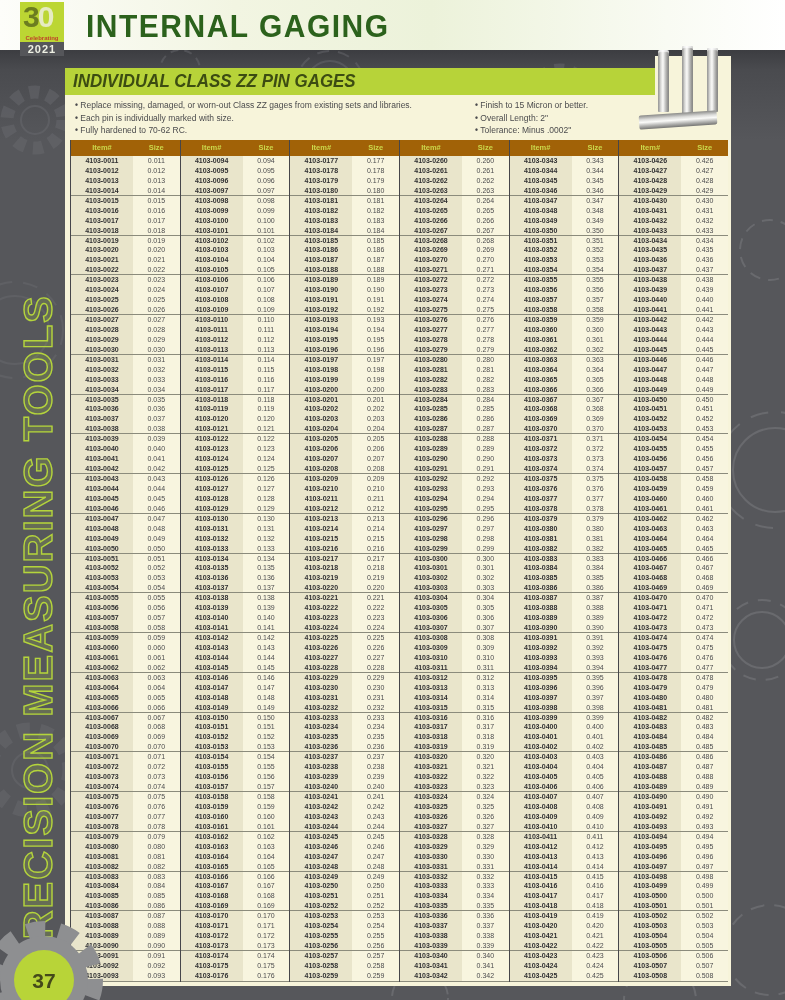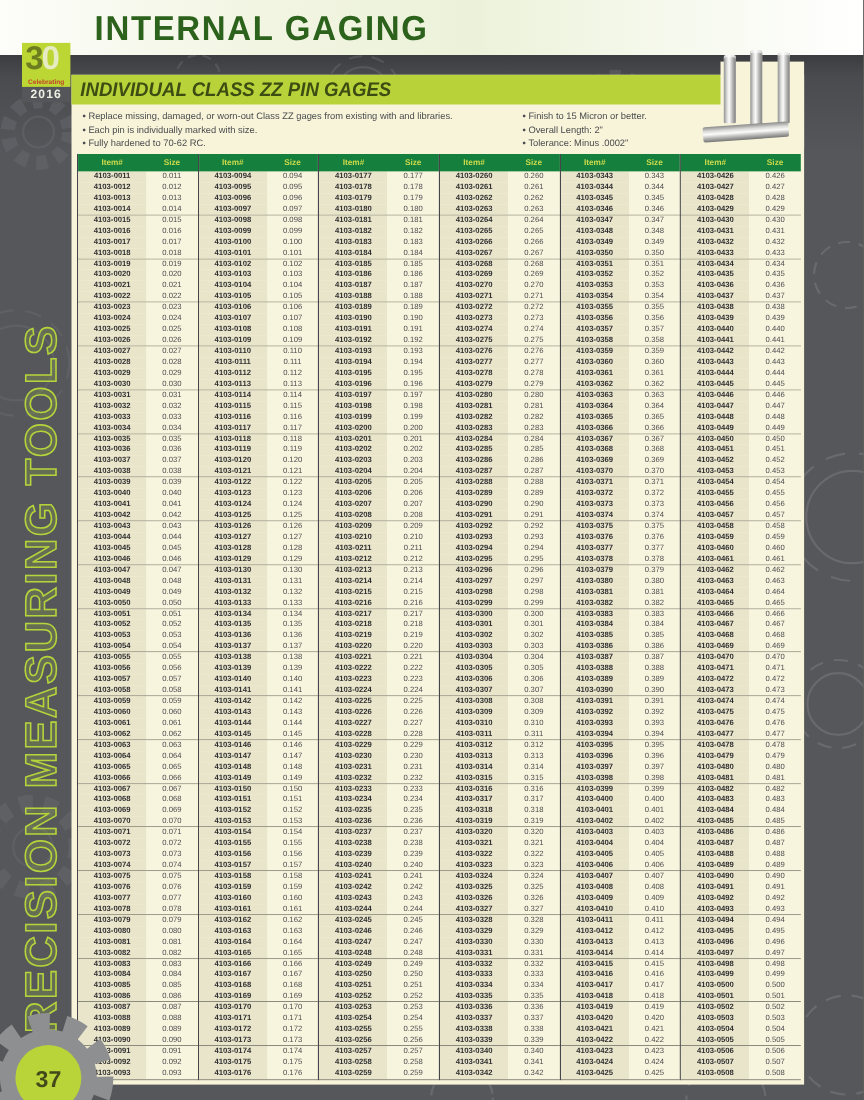--- a/index.html
+++ b/index.html
@@ -5,21 +5,21 @@
   html,body{margin:0;padding:0;background:#2e2f31;}
   .page{position:relative;width:785px;height:1000px;overflow:hidden;
         background:linear-gradient(180deg,#3c3d41 50px,#4a4b4f 70px,#56575b 140px,#56575b 100%);
         font-family:"Liberation Sans",sans-serif;}
   svg{display:block}
   .bg-gears{position:absolute;left:0;top:0;}
 
   
   .top-band{position:absolute;left:0;top:0;width:785px;height:50px;
             background:linear-gradient(90deg,#fdfdfa 0%,#f2f5e2 30%,#ecf2da 55%,#f9fbf3 85%,#ffffff 100%);}
-  .logo{position:absolute;left:20px;top:2px;width:44px;height:54px;margin-top:37px;}
+  .logo{position:absolute;left:20px;top:2px;width:44px;height:54px;}
   .logo-top{position:relative;width:44px;height:40px;background:#bcd633;overflow:hidden;}
   .logo-num{position:absolute;left:3px;top:-2px;font-size:30px;font-weight:bold;letter-spacing:-2px;}
   .logo-num .n3{color:#6c7d20}.logo-num .n0{color:#e6ebc2}
   .logo-celebrating{position:absolute;left:0;bottom:1px;width:44px;text-align:center;
                     font-size:6px;font-weight:bold;color:#c0462a;}
   .logo-year{width:44px;height:14px;background:#55565a;color:#eef0e4;font-weight:bold;
              font-size:11px;letter-spacing:1px;text-align:center;line-height:14px;}
   .page-title{position:absolute;left:86px;top:9px;font-size:30px;font-weight:bold;
               letter-spacing:1.5px;color:#2c621c;transform:scaleY(1.05);transform-origin:0 0;}
 
@@ -43,21 +43,21 @@
   .pin-v1{left:3px;top:-6px;height:62px;}
   .pin-v2{left:27px;top:-10px;height:68px;}
   .pin-v3{left:52px;top:-8px;height:64px;}
   .pin-h{position:absolute;left:-16px;top:57px;width:78px;height:14px;border-radius:2px;
          transform:rotate(-4deg);
          background:linear-gradient(180deg,#8a8a88 0%,#dcdcda 30%,#fbfbf9 50%,#b5b5b3 75%,#757573 100%);}
 
   
   .gage-table{position:absolute;left:5px;top:72px;width:658px;display:flex;}
   .pair{flex:1;border-left:1px solid #46464a;}
-  .phead{display:flex;height:16px;background:#15803d;}
+  .phead{display:flex;height:16px;background:#a16207;}
   .phead span{font-size:7.5px;font-weight:bold;color:#ccd94c;text-align:center;line-height:16px;}
   .h-item{width:57%;}
   .h-size{width:43%;}
   .rows{border-bottom:1px solid #8b8b7c;}
   .row{display:flex;height:9.95px;box-sizing:border-box;}
   .row:nth-child(4n){border-bottom:1px solid #8b8b7c;}
   .row span{font-size:7px;text-align:center;line-height:9.7px;overflow:hidden;white-space:nowrap;}
   .cell-item{width:57%;background:#e9e5cb;font-weight:bold;color:#303032;letter-spacing:0;}
   .cell-size{width:43%;background:#f8f5df;color:#4c4c4e;}
 
@@ -99,40 +99,40 @@
       <circle cx="770" cy="950" r="45" stroke-width="2" stroke-dasharray="14 10"></circle>
     </g>
   </svg>
 
   <div class="top-band">
     <div class="logo">
       <div class="logo-top">
         <div class="logo-num"><span class="n3">3</span><span class="n0">0</span></div>
         <div class="logo-celebrating">Celebrating</div>
       </div>
-      <div class="logo-year">2016</div>
+      <div class="logo-year">2021</div>
     </div>
     <div class="page-title">INTERNAL GAGING</div>
   </div>
 
   <div class="panel">
     <div class="banner">
       <div class="banner-title">INDIVIDUAL CLASS ZZ PIN GAGES</div>
     </div>
 
     <div class="pins">
       <div class="pin-v pin-v1"></div>
       <div class="pin-v pin-v2"></div>
       <div class="pin-v pin-v3"></div>
       <div class="pin-h"></div>
     </div>
 
     <div class="bullets">
       <ul class="bul-left">
-        <li>Replace missing, damaged, or worn-out Class ZZ gages from existing with and libraries.</li>
+        <li>Replace missing, damaged, or worn-out Class ZZ gages from existing sets and libraries.</li>
         <li>Each pin is individually marked with size.</li>
         <li>Fully hardened to 70-62 RC.</li>
       </ul>
       <ul class="bul-right">
         <li>Finish to 15 Micron or better.</li>
         <li>Overall Length: 2"</li>
         <li>Tolerance: Minus .0002"</li>
       </ul>
     </div>
 

